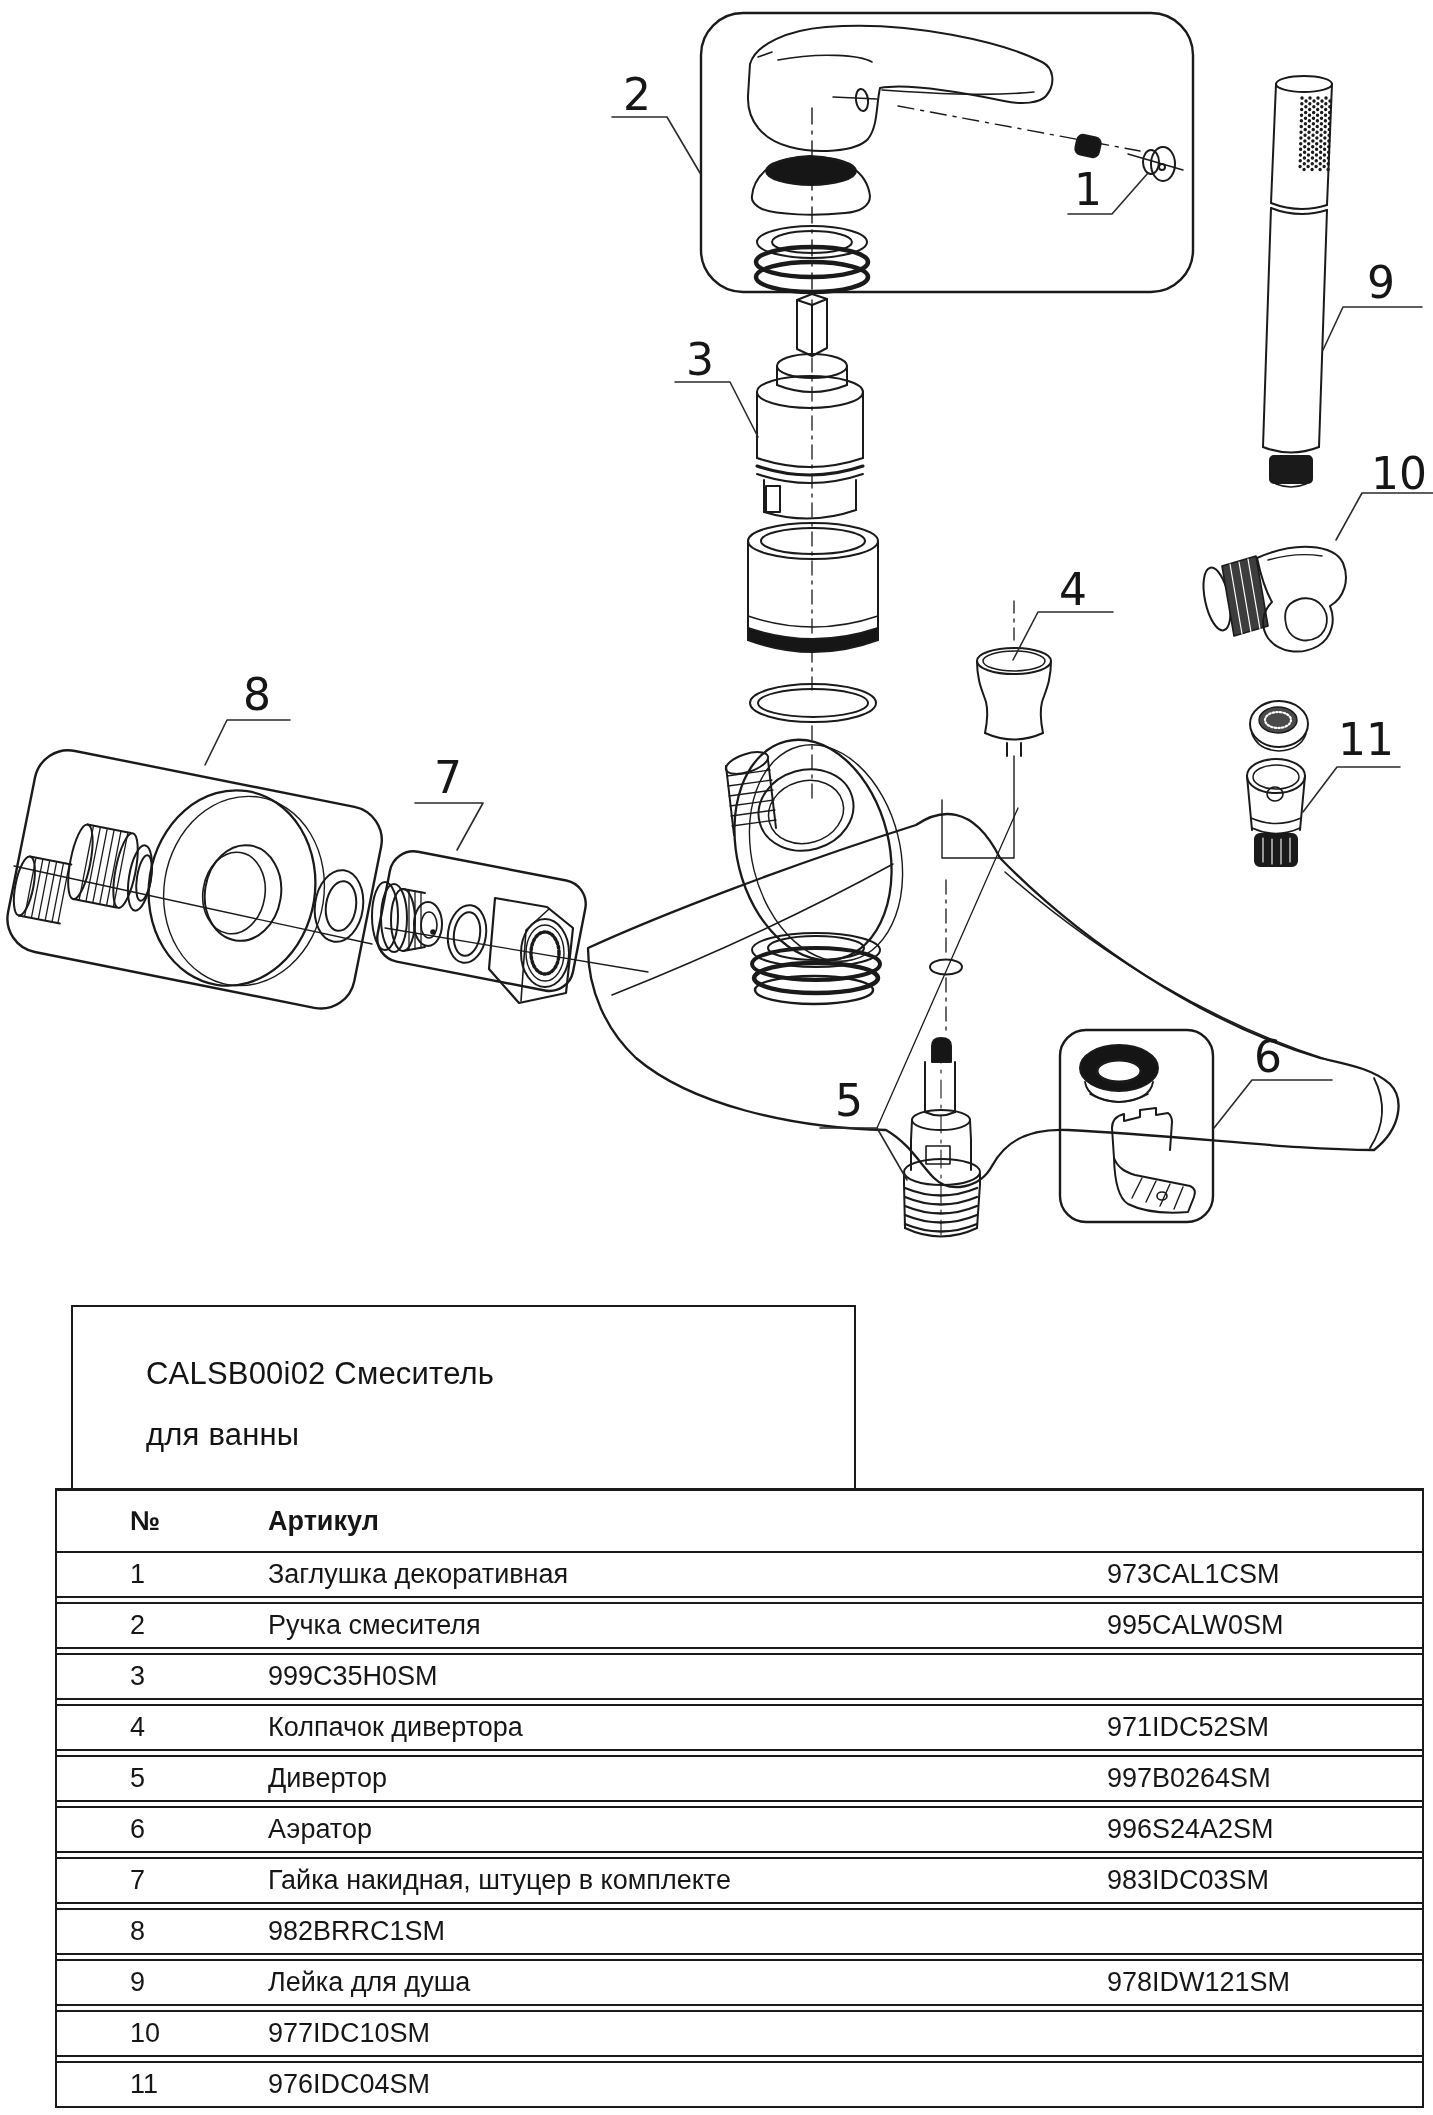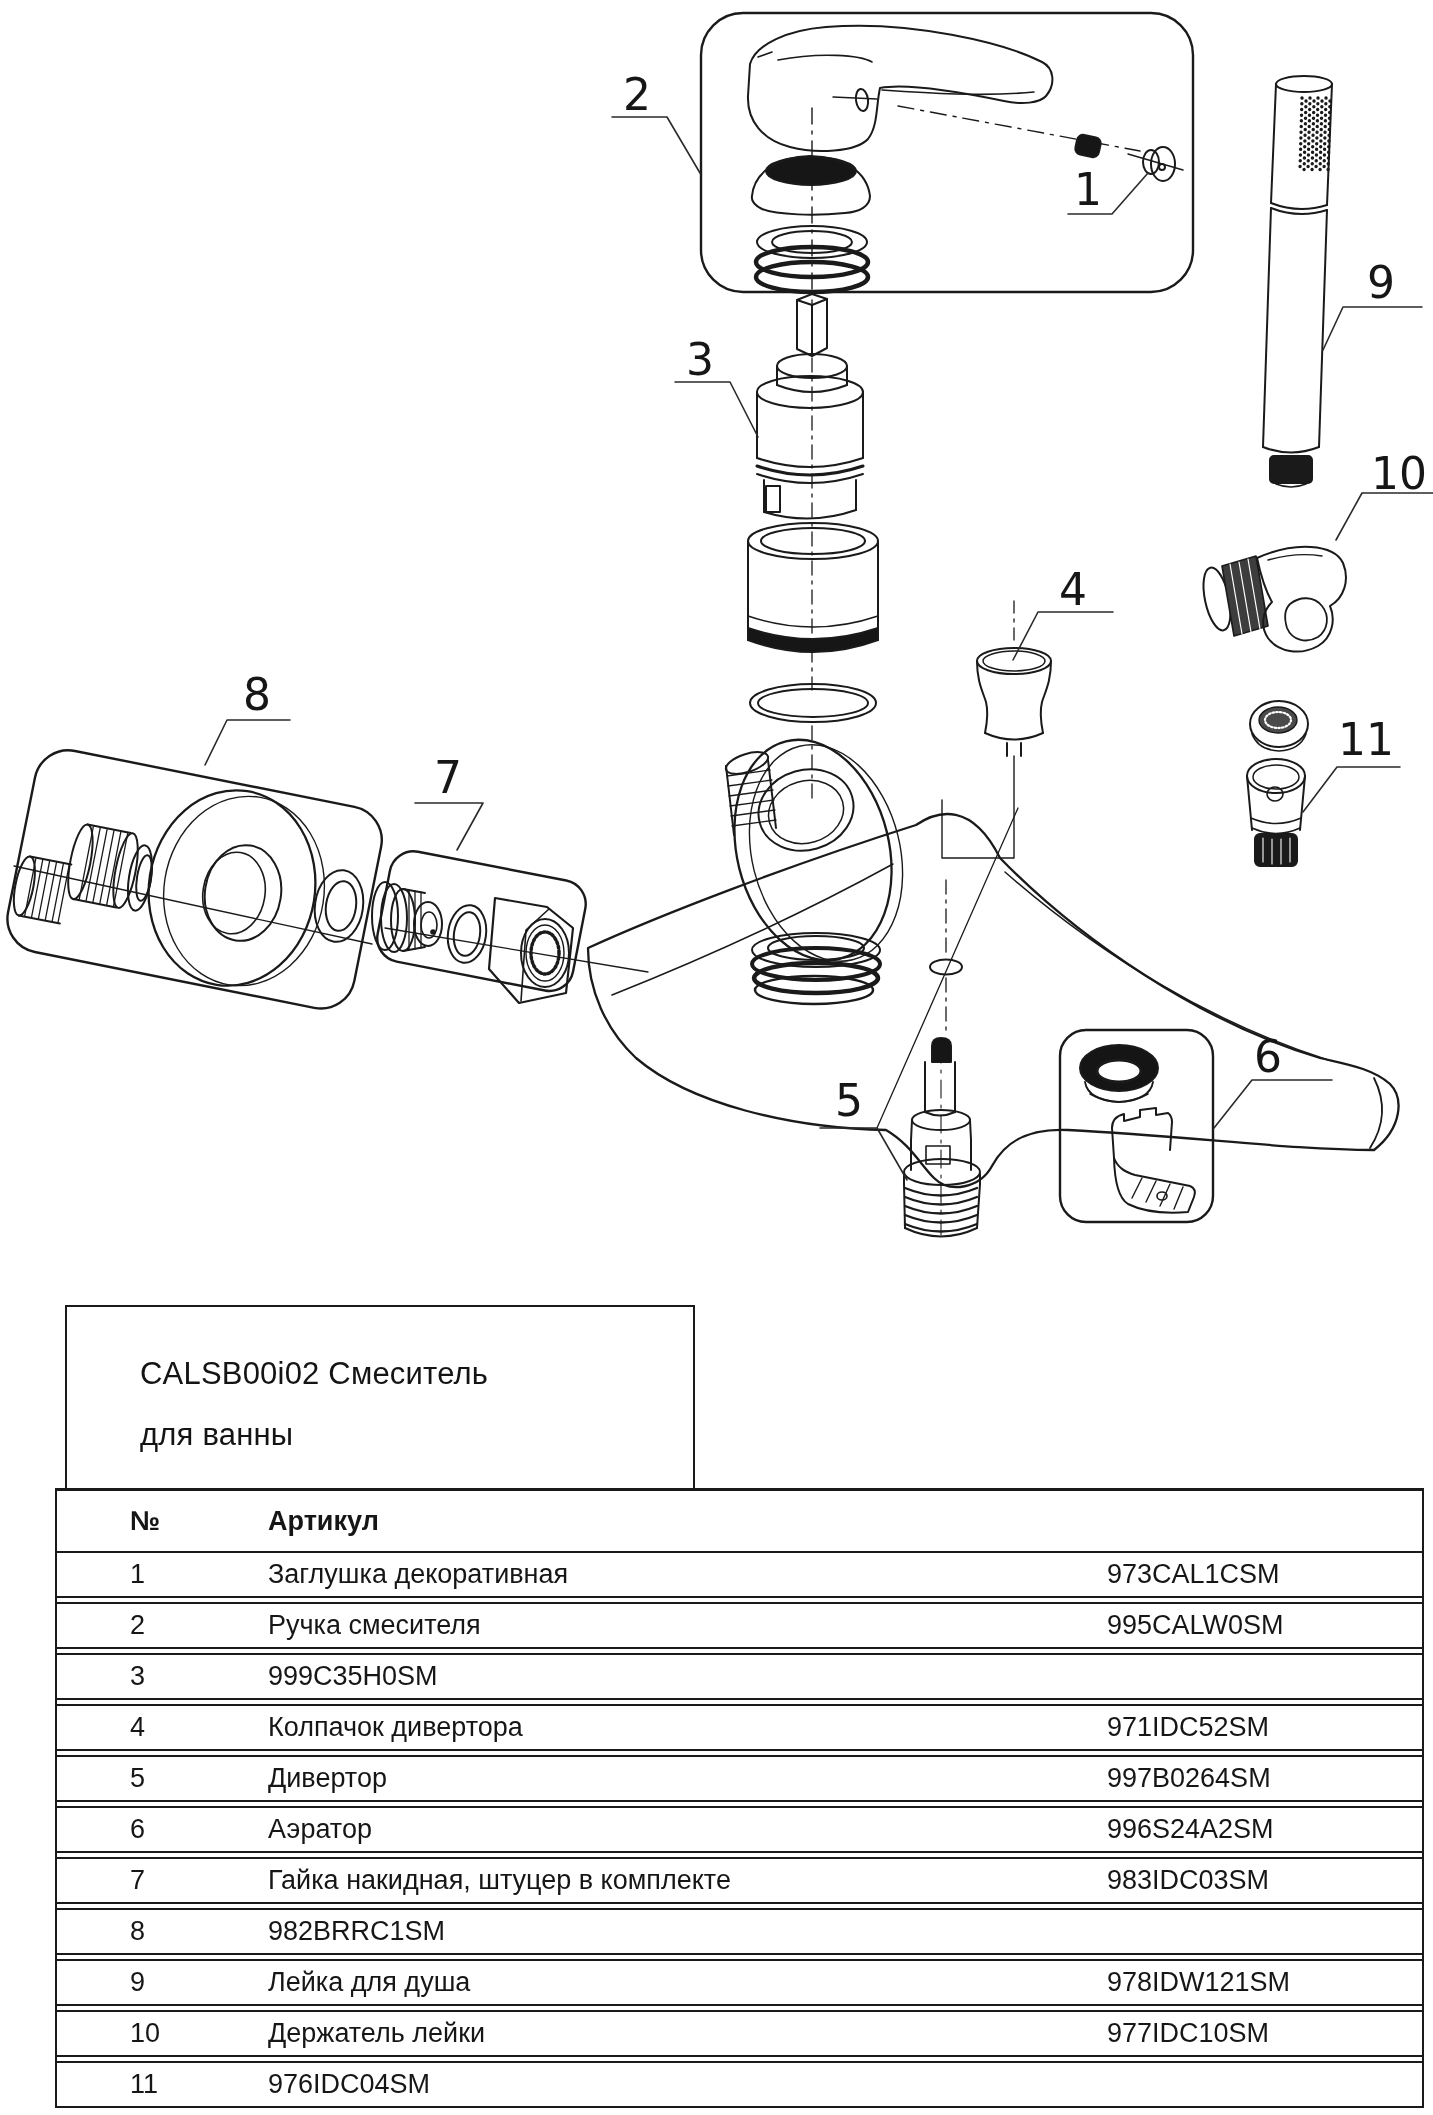--- a/index.html
+++ b/index.html
@@ -1,21 +1,21 @@
 <!DOCTYPE html>
 <html><head>
 <meta charset="utf-8">
 <style>
   html,body{margin:0;padding:0;background:#fff;}
   body{width:1433px;height:2115px;position:relative;font-family:"Liberation Sans",sans-serif;color:#111;overflow:hidden;}
   #diagram{position:absolute;left:0;top:0;}
   svg text{font-family:"DejaVu Sans","Liberation Sans",sans-serif;}
   .callout-num{font-size:44px;fill:#161616;}
   
-  #title-box{position:absolute;left:65px;top:1305px;width:630px;height:183px;border:2px solid #1a1a1a;border-bottom:none;box-sizing:border-box;padding:36px 0 0 73px;}
+  #title-box{position:absolute;left:71px;top:1305px;width:785px;height:183px;border:2px solid #1a1a1a;border-bottom:none;box-sizing:border-box;padding:36px 0 0 73px;}
   #title-box .t-line{font-size:31px;line-height:61px;letter-spacing:.2px;color:#141414;}
   #parts-table{position:absolute;left:55px;top:1488px;width:1369px;box-sizing:border-box;border:2px solid #1a1a1a;border-top:3px solid #1a1a1a;background:#fff;}
   .t-grid{display:grid;grid-template-columns:73px 138px 839px 1fr;align-items:center;}
   #table-header{height:60px;border-bottom:2px solid #1a1a1a;font-weight:bold;font-size:27px;}
   .t-row{height:43px;font-size:27px;border-bottom:2px solid #1a1a1a;}
   .t-row + .t-row{margin-top:4px;border-top:2px solid #1a1a1a;}
   .t-row:last-child{border-bottom:none;}
   .cell{white-space:nowrap;color:#161616;}
 </style>
 </head>
@@ -325,21 +325,20 @@
   </div>
   <div class="t-row t-grid">
     <div class="cell"></div>
     <div class="cell">9</div>
     <div class="cell">Лейка для душа</div>
     <div class="cell">978IDW121SM</div>
   </div>
   <div class="t-row t-grid">
     <div class="cell"></div>
     <div class="cell">10</div>
-    <div class="cell">Держатель лейки</div>
     <div class="cell">977IDC10SM</div>
   </div>
   <div class="t-row t-grid">
     <div class="cell"></div>
     <div class="cell">11</div>
     <div class="cell">976IDC04SM</div>
   </div>
 </div>
 
 </body></html>

